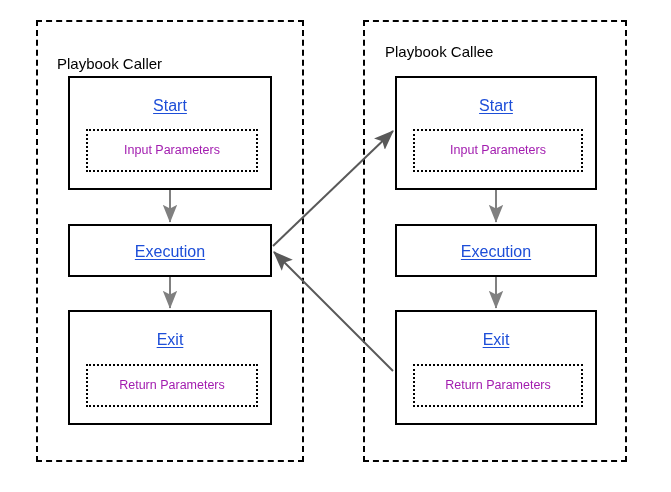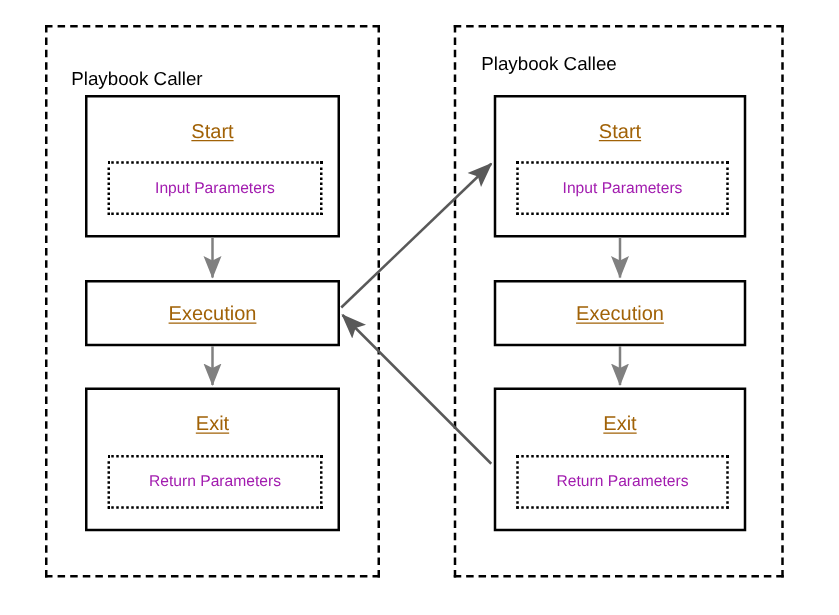--- a/index.html
+++ b/index.html
@@ -37,21 +37,21 @@
     border: 2px solid #000000;
     background: #ffffff;
     box-sizing: border-box;
   }
   .node-title {
     position: absolute;
     left: 0;
     right: 0;
     text-align: center;
     font-size: 16px;
-    color: #a16207;
+    color: #1d4ed8;
     text-decoration: underline;
     text-underline-offset: 2px;
     line-height: 1;
     white-space: nowrap;
   }
   .param-box {
     position: absolute;
     border: 2px dotted #000000;
     box-sizing: border-box;
     background: #ffffff;

